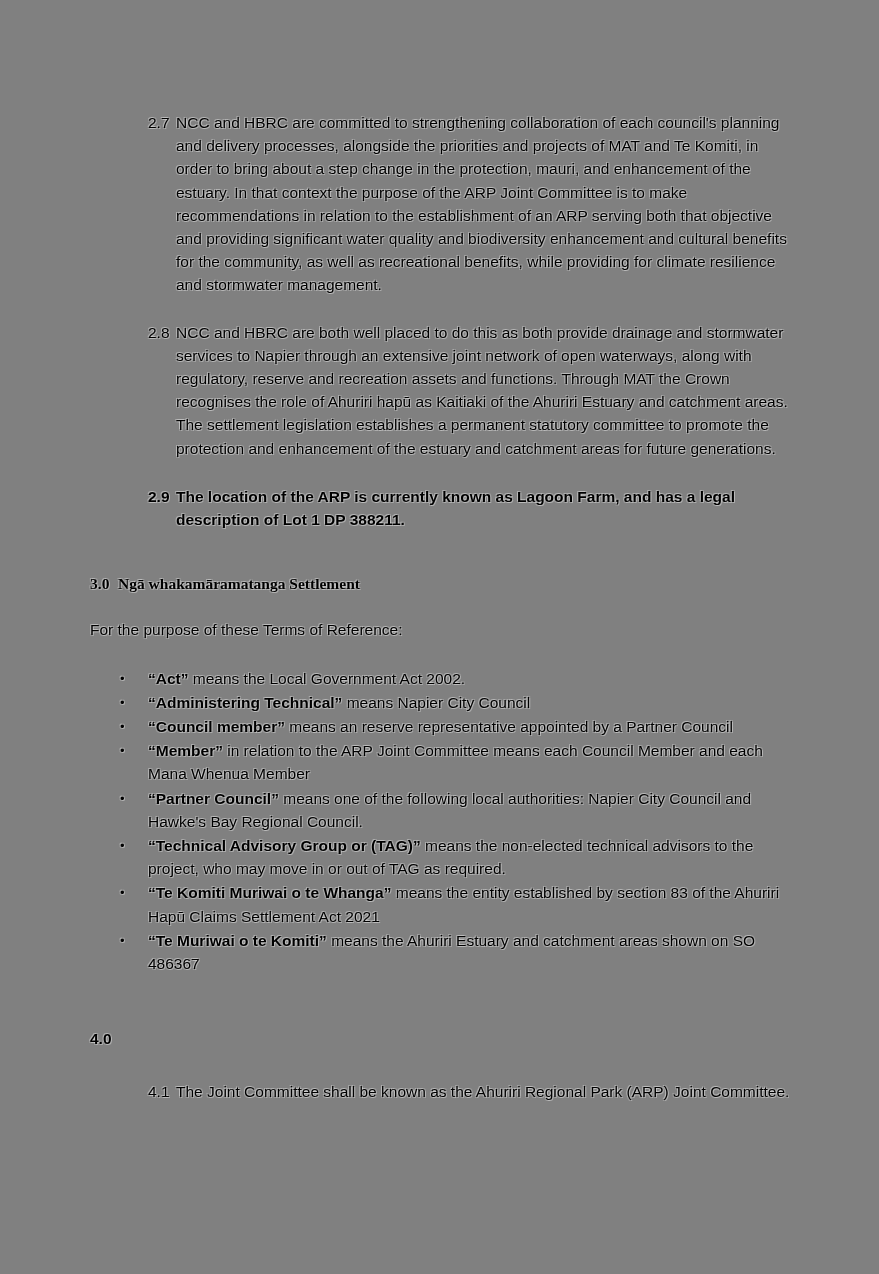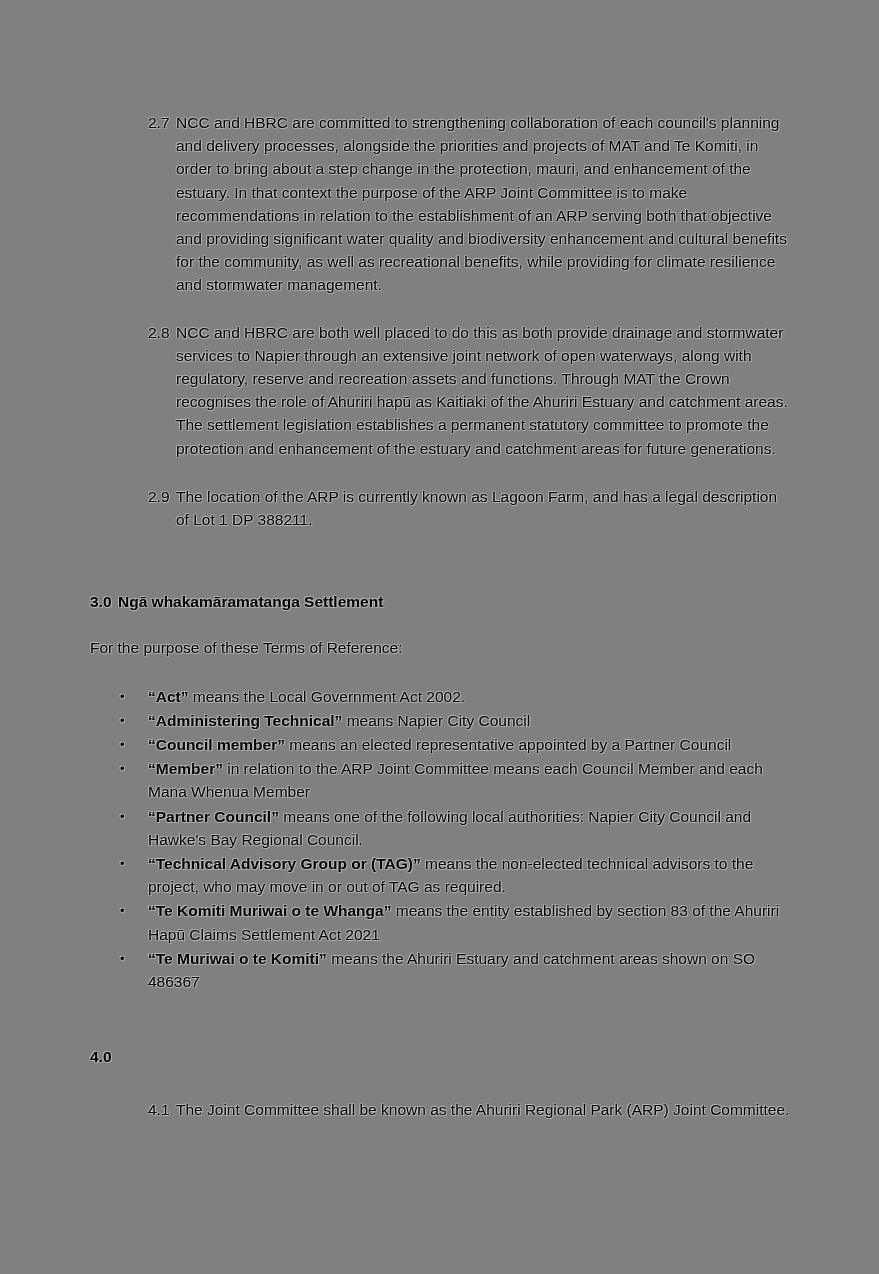--- a/index.html
+++ b/index.html
@@ -26,27 +26,27 @@
       -1px 1px 0 rgba(255,255,255,0.20);
   }
   .num-para {
     display: flex;
     margin-left: 58px;
   }
   .num-para .pnum { flex: 0 0 28px; }
   .num-para .ptext { flex: 1; }
   .p27 { margin-bottom: 24px; }
   .p28 { margin-bottom: 25px; }
-  .p29 { margin-bottom: 59px; }
+  .p29 { margin-bottom: 41px; font-weight: bold; }
   .heading {
     display: flex;
     font-weight: bold;
   }
   .heading .hnum { flex: 0 0 28px; }
-  .h3 { margin-bottom: 23px; }
+  .h3 { margin-bottom: 23px; font-family: Liberation Serif, serif; }
   .h4 { margin-bottom: 29px; }
   .intro { margin-bottom: 25px; }
   .deflist { margin-bottom: 52px; }
   .def-item { display: flex; margin-bottom: 1px; }
   .def-item .bullet {
     flex: 0 0 28px;
     margin-left: 30px;
     font-size: 13px;
   }
   .def-item .dtext { flex: 1; }
@@ -83,21 +83,21 @@
     <div class="def-item">
       <span class="bullet">•</span>
       <span class="dtext"><b>“Act”</b><span> means the Local Government Act 2002.</span></span>
     </div>
     <div class="def-item">
       <span class="bullet">•</span>
       <span class="dtext"><b>“Administering Technical”</b><span> means Napier City Council</span></span>
     </div>
     <div class="def-item">
       <span class="bullet">•</span>
-      <span class="dtext"><b>“Council member”</b><span> means an elected representative appointed by a Partner Council</span></span>
+      <span class="dtext"><b>“Council member”</b><span> means an reserve representative appointed by a Partner Council</span></span>
     </div>
     <div class="def-item">
       <span class="bullet">•</span>
       <span class="dtext"><b>“Member”</b><span> in relation to the ARP Joint Committee means each Council Member and each Mana Whenua Member</span></span>
     </div>
     <div class="def-item">
       <span class="bullet">•</span>
       <span class="dtext"><b>“Partner Council”</b><span> means one of the following local authorities: Napier City Council and Hawke's Bay Regional Council.</span></span>
     </div>
     <div class="def-item">

